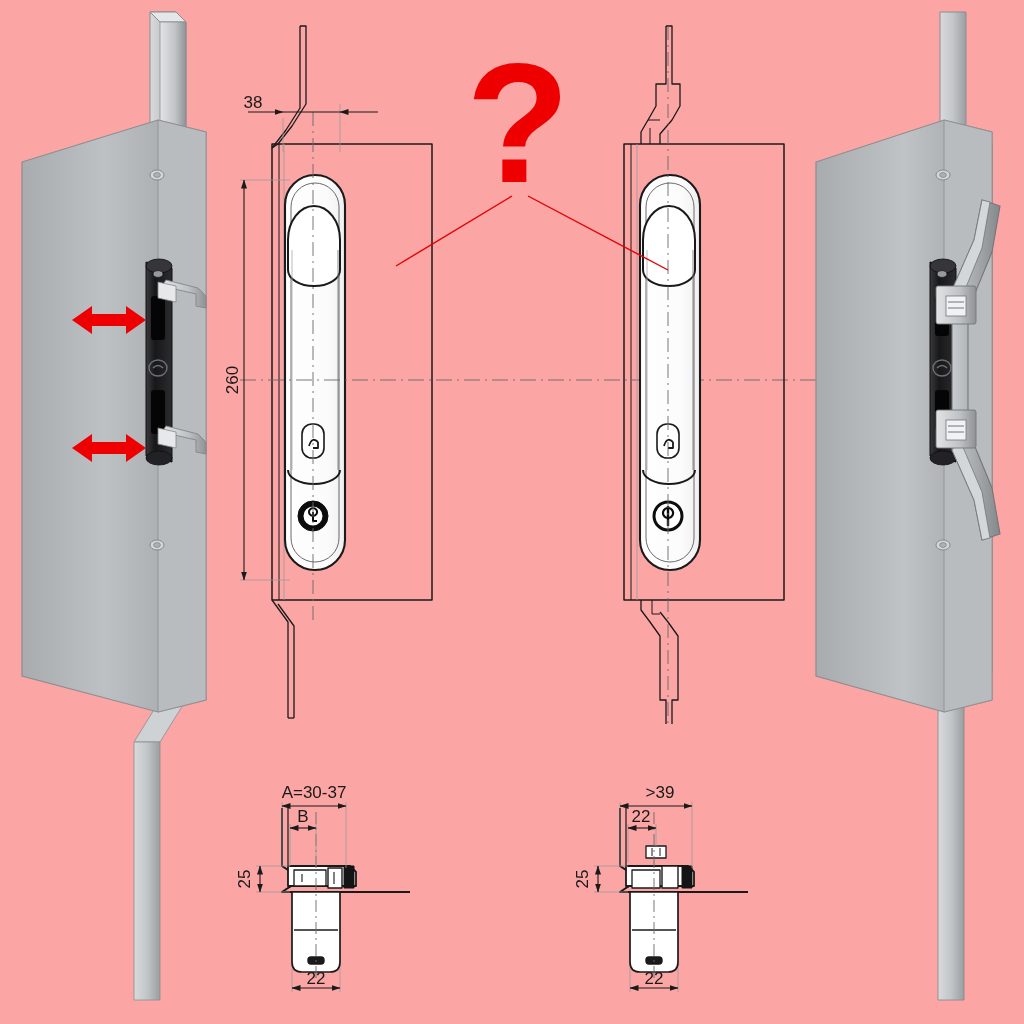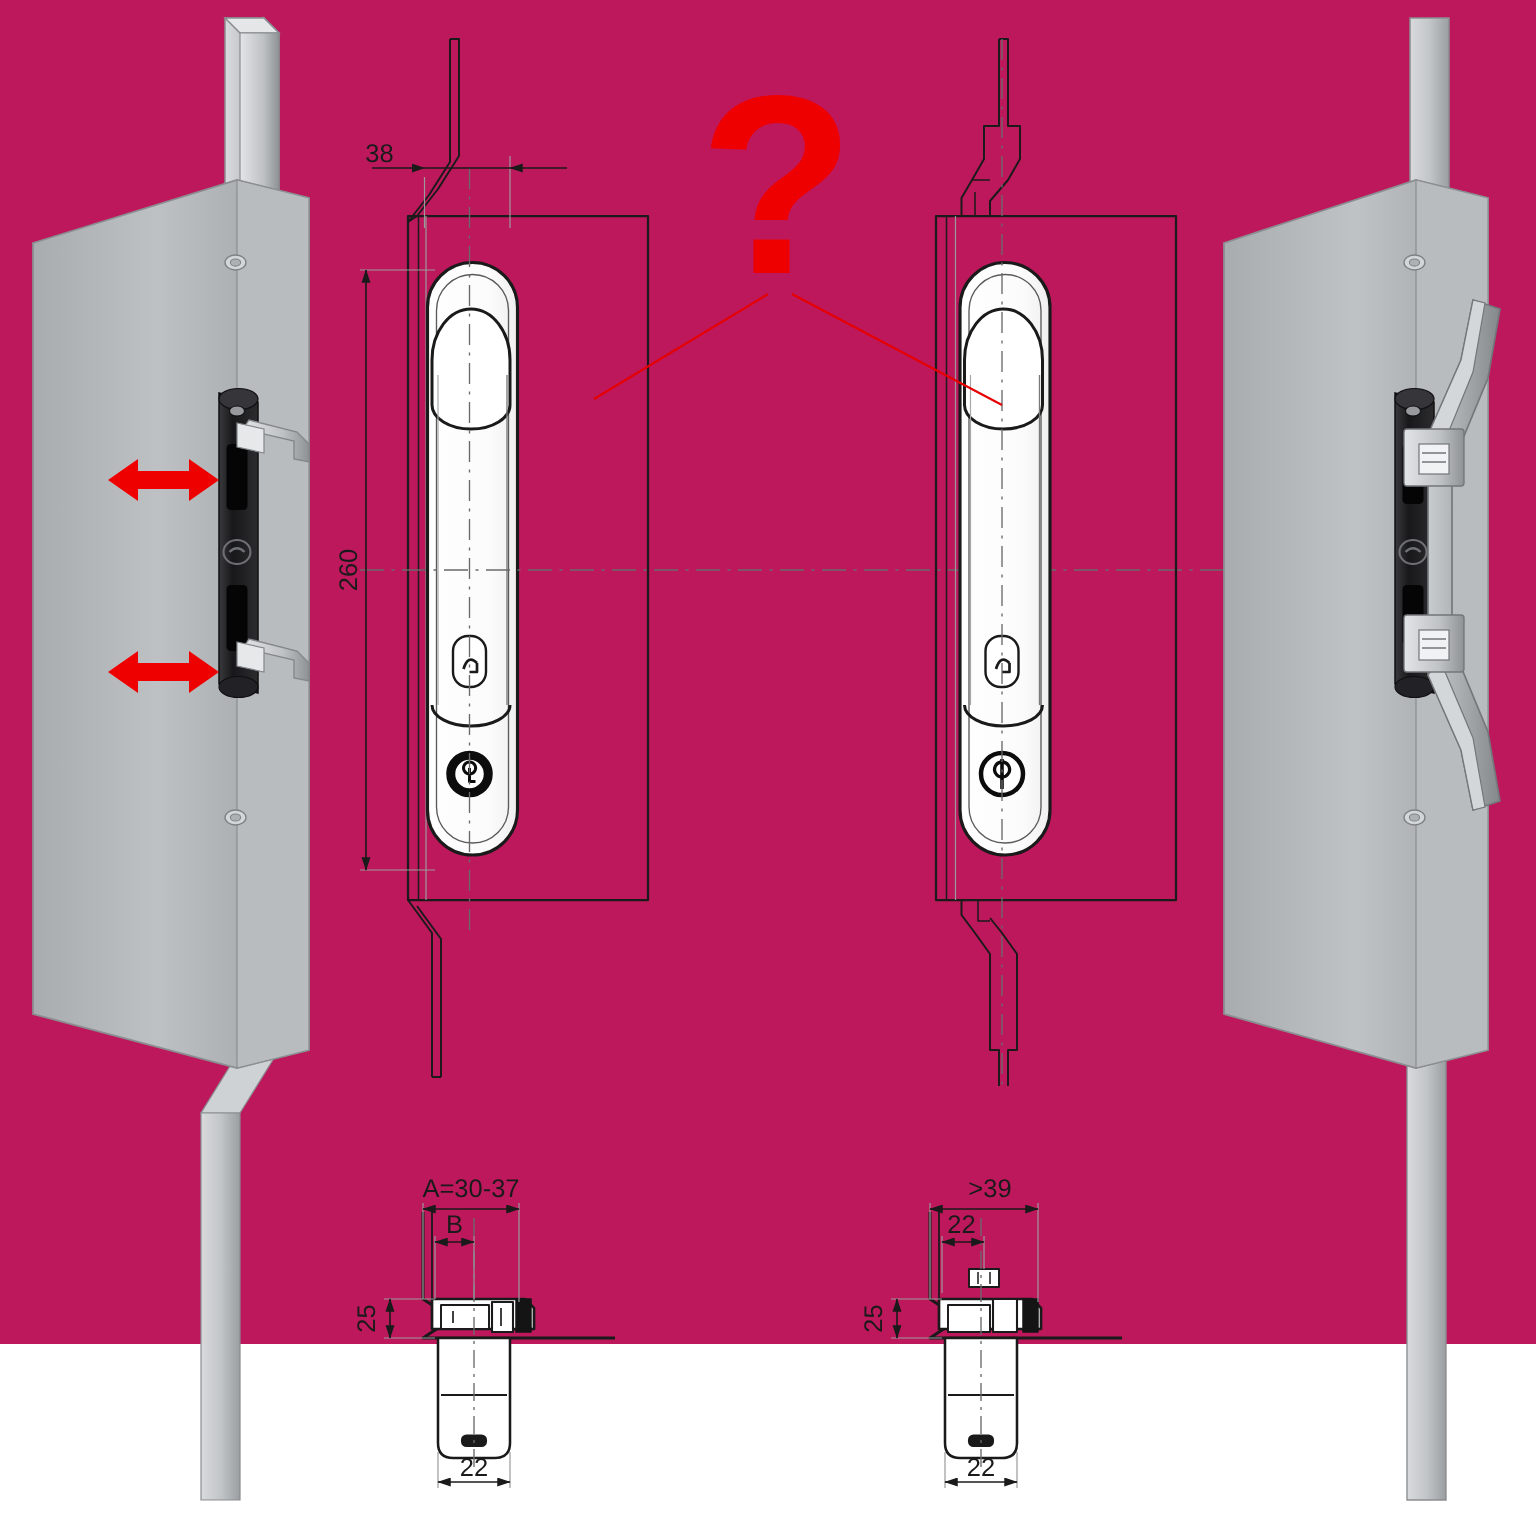--- a/index.html
+++ b/index.html
@@ -1,18 +1,18 @@
 <!DOCTYPE html>
 <html><head>
 <meta charset="utf-8">
 <style>
   html,body{margin:0;padding:0;background:#ffffff;}
   body{width:1024px;height:1024px;overflow:hidden;
        font-family:"Liberation Sans", sans-serif;}
-  #stage{position:relative;width:1024px;height:896px;background:#be185d;}
+  #stage{position:relative;width:1024px;height:1024px;background:#fca5a5;}
   .dimtext{font-size:17px;fill:#1a1a1a;font-family:"Liberation Sans",sans-serif;}
   svg{display:block;}
 </style>
 </head>
 <body>
 
 <div id="stage">
 
 <svg width="1024" height="1024" viewBox="0 0 1024 1024">
   <defs>

